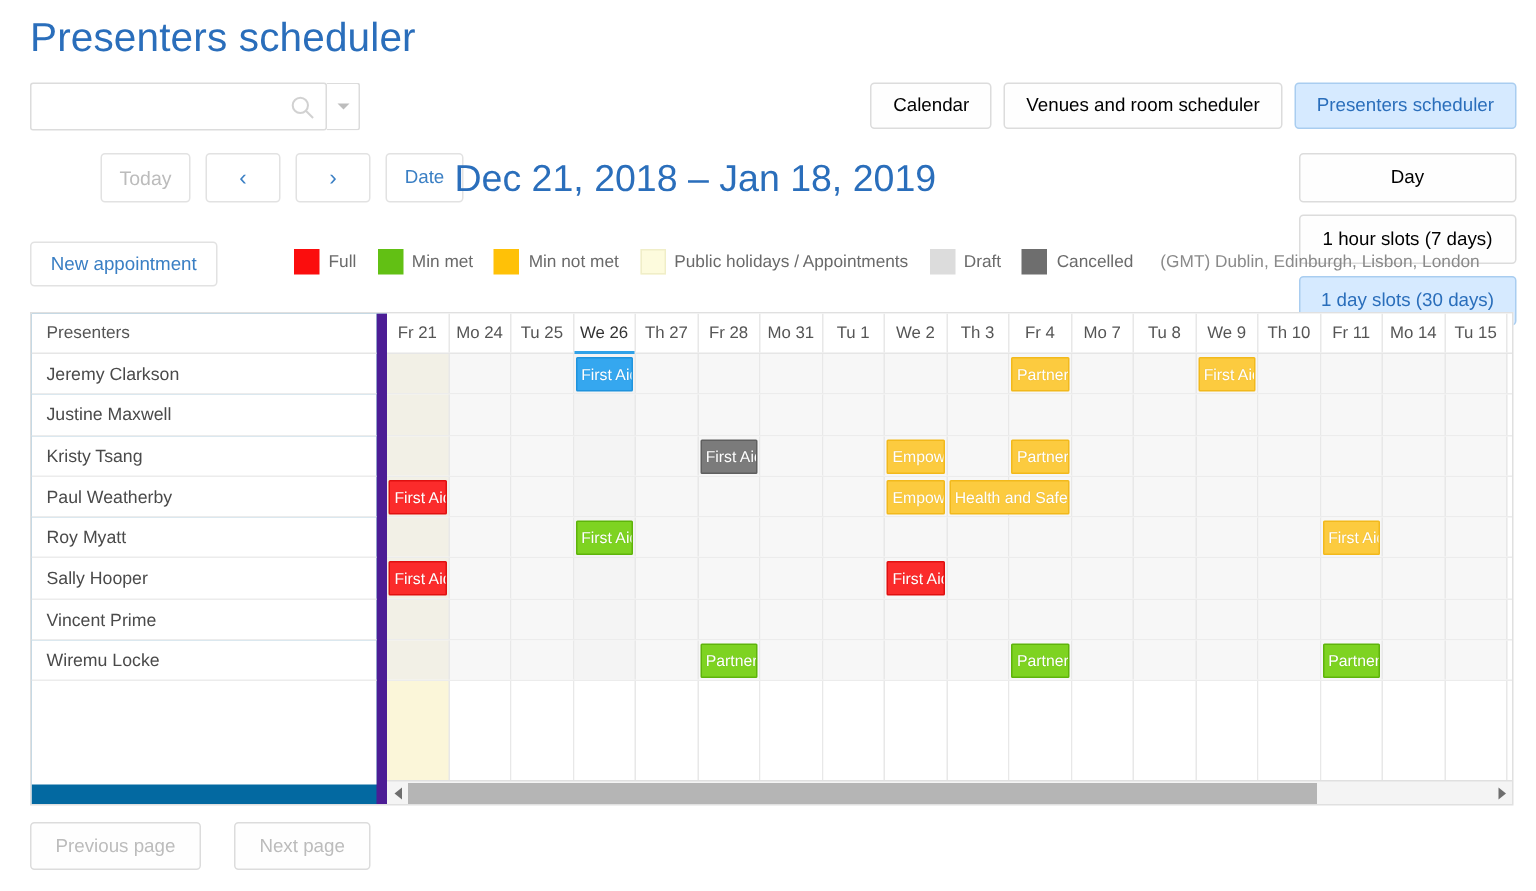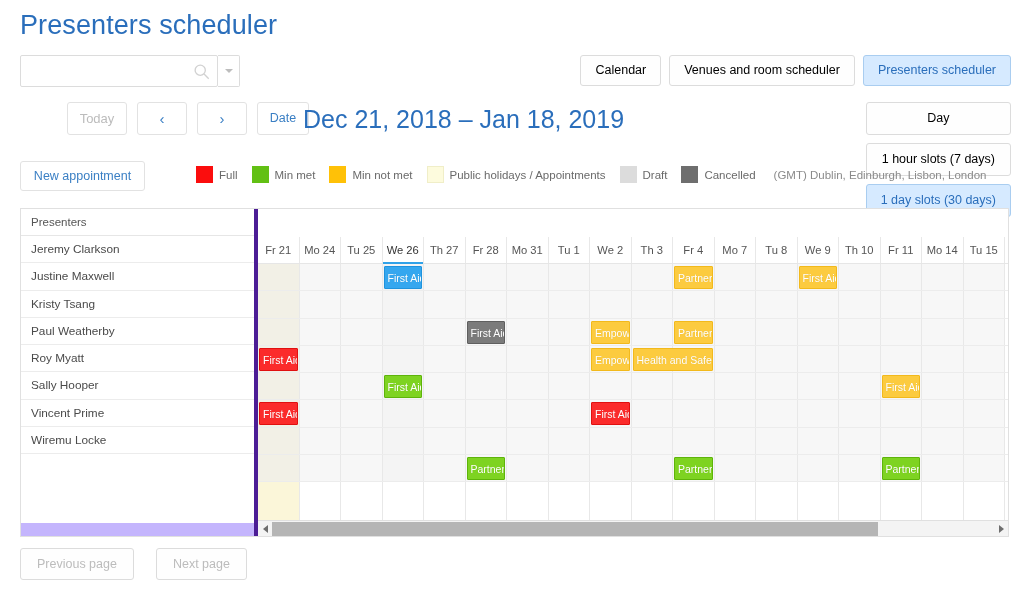--- a/index.html
+++ b/index.html
@@ -98,35 +98,35 @@
   
   .sched {
     position: absolute; left: 20px; top: 208px;
     width: 989px; height: 329px;
     border: 1px solid #e0e0e0; background: #fff;
     display: flex; flex-direction: column; overflow: hidden;
   }
   .sched-body { display: flex; flex: 1; min-height: 0; }
 
   
-  .left-col { width: 237px; flex: 0 0 237px; border-right: 4px solid #4c1d95; background:#c4b5fd; }
+  .left-col { width: 237px; flex: 0 0 237px; border-right: 7px solid #4c1d95; background:#0369a1; }
   .lc-head {
     height: 27px; line-height: 26px; padding-left: 10px;
     font-size: 11.5px; color: #555; border-bottom: 1px solid #e6e6e6; background: #fff;
   }
   .lc-row {
     height: 27.3px; line-height: 26px; padding-left: 10px;
     font-size: 11.8px; color: #4a4a4a; border-bottom: 1px solid #ececec; background:#fff;
     white-space: nowrap; overflow: hidden;
   }
   .lc-filler { background: #fff; }
 
   
   .right-col { flex: 1; display: flex; flex-direction: column; min-width: 0; position: relative; }
-  .rc-head { display: flex; height: 27px; border-bottom: 1px solid #e6e6e6; background: #fff; margin-top: 28px; }
+  .rc-head { display: flex; height: 27px; border-bottom: 1px solid #e6e6e6; background: #fff; }
   .day-cell {
     flex: 0 0 41.5px; text-align: center; font-size: 11.2px; color: #555;
     line-height: 26px; border-right: 1px solid #e8e8e8; position: relative;
     white-space: nowrap;
   }
   .day-cell.today { color: #333; }
   .day-cell.today::after {
     content:""; position: absolute; left: 0; right: 0; bottom: -1px;
     height: 2px; background: #31a2e8;
   }

